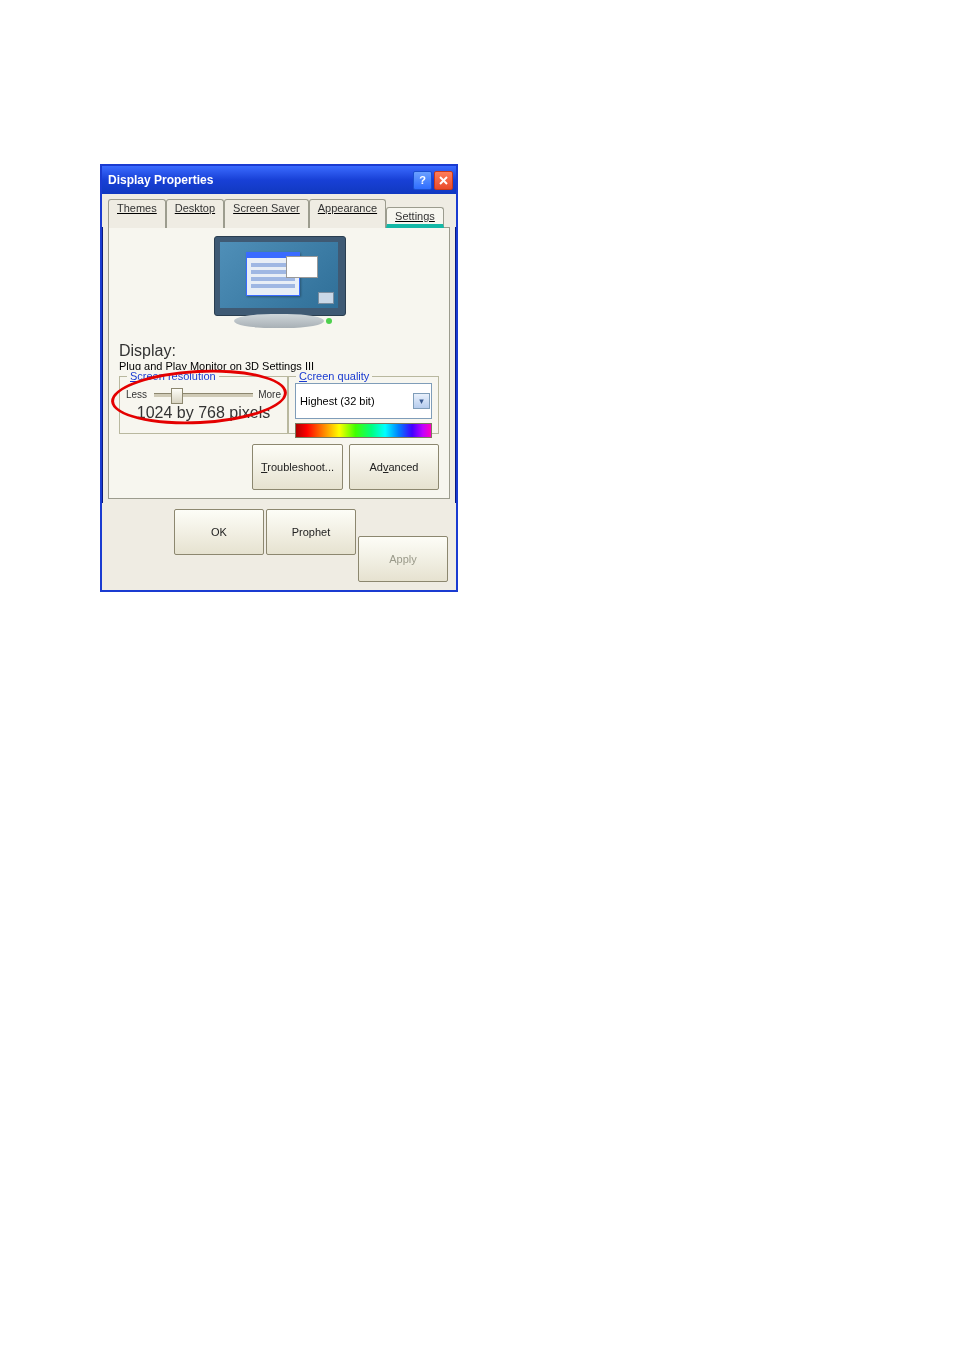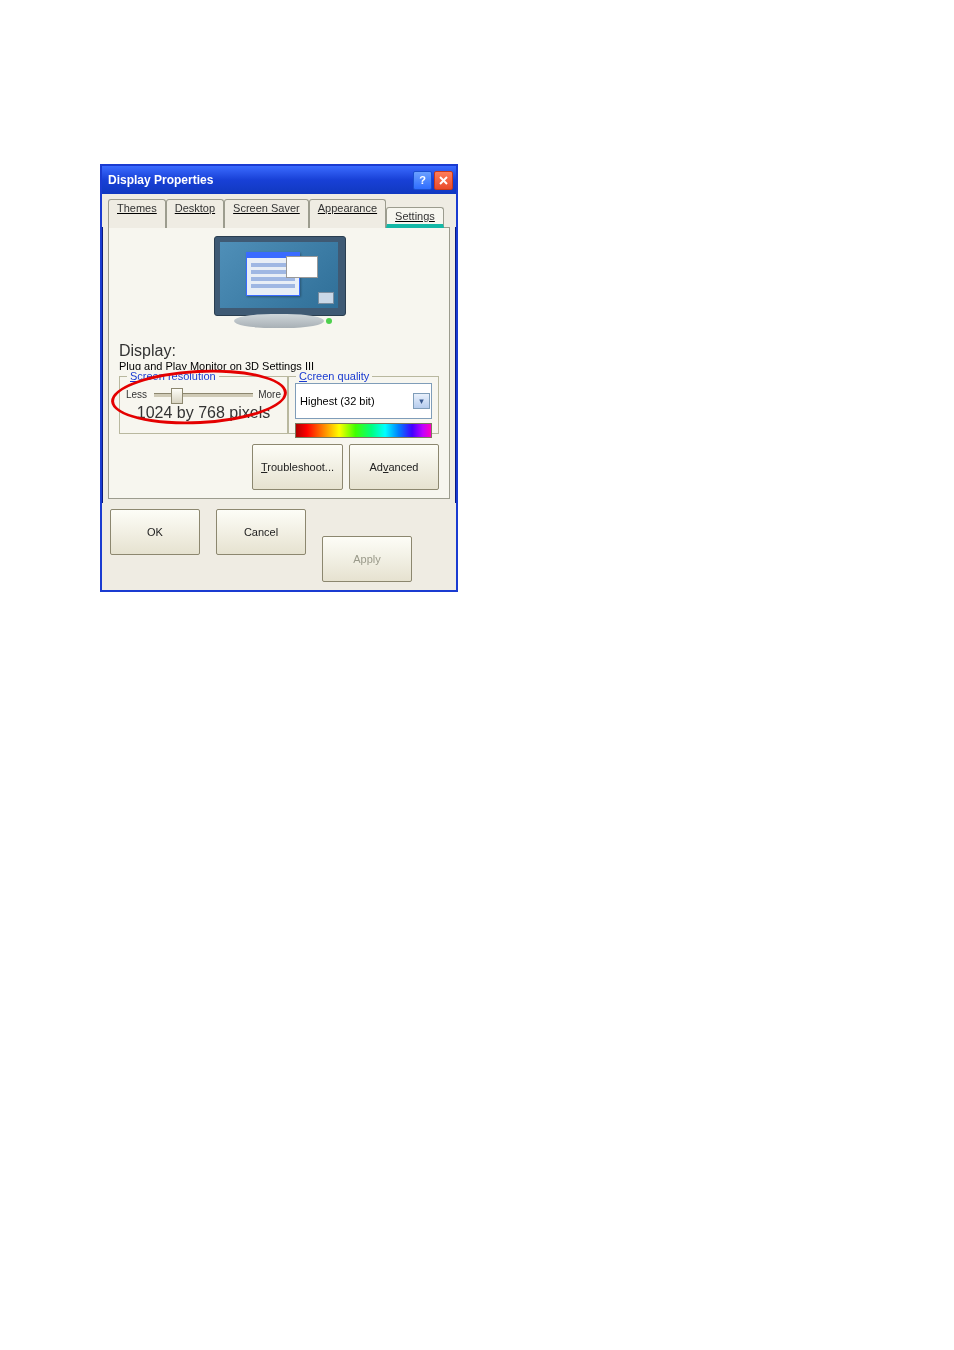--- a/index.html
+++ b/index.html
@@ -221,21 +221,21 @@
     background: linear-gradient(#fdfdf7,#e6e2d0);
     font-size: 11px;
     padding: 12px 8px;
     display: inline-flex; align-items: center; justify-content: center;
     border-radius: 2px;
     color: #222;
   }
   .xpbtn.disabled { color: #9a9a8a; margin-top: 27px; }
 
   .footer {
-    display: flex; gap: 16px;
+    display: flex; justify-content: flex-end; gap: 2px;
     padding: 6px 8px 8px 8px;
     background: #efece3;
   }
 
   
   .annot-circle {
     position: absolute;
     border: 3px solid #e40000;
     border-radius: 50%;
     pointer-events: none;
@@ -329,16 +329,16 @@
         <span><u class="accel">T</u><span>roubleshoot...</span></span>
       </div>
       <div class="xpbtn">
         <span>Ad<u class="accel">v</u><span>anced</span></span>
       </div>
     </div>
   </div>
 
   <div class="footer">
     <div class="xpbtn">OK</div>
-    <div class="xpbtn">Cancel</div>
+    <div class="xpbtn">Prophet</div>
     <div class="xpbtn disabled">Apply</div>
   </div>
 </div>
 
 </body></html>

